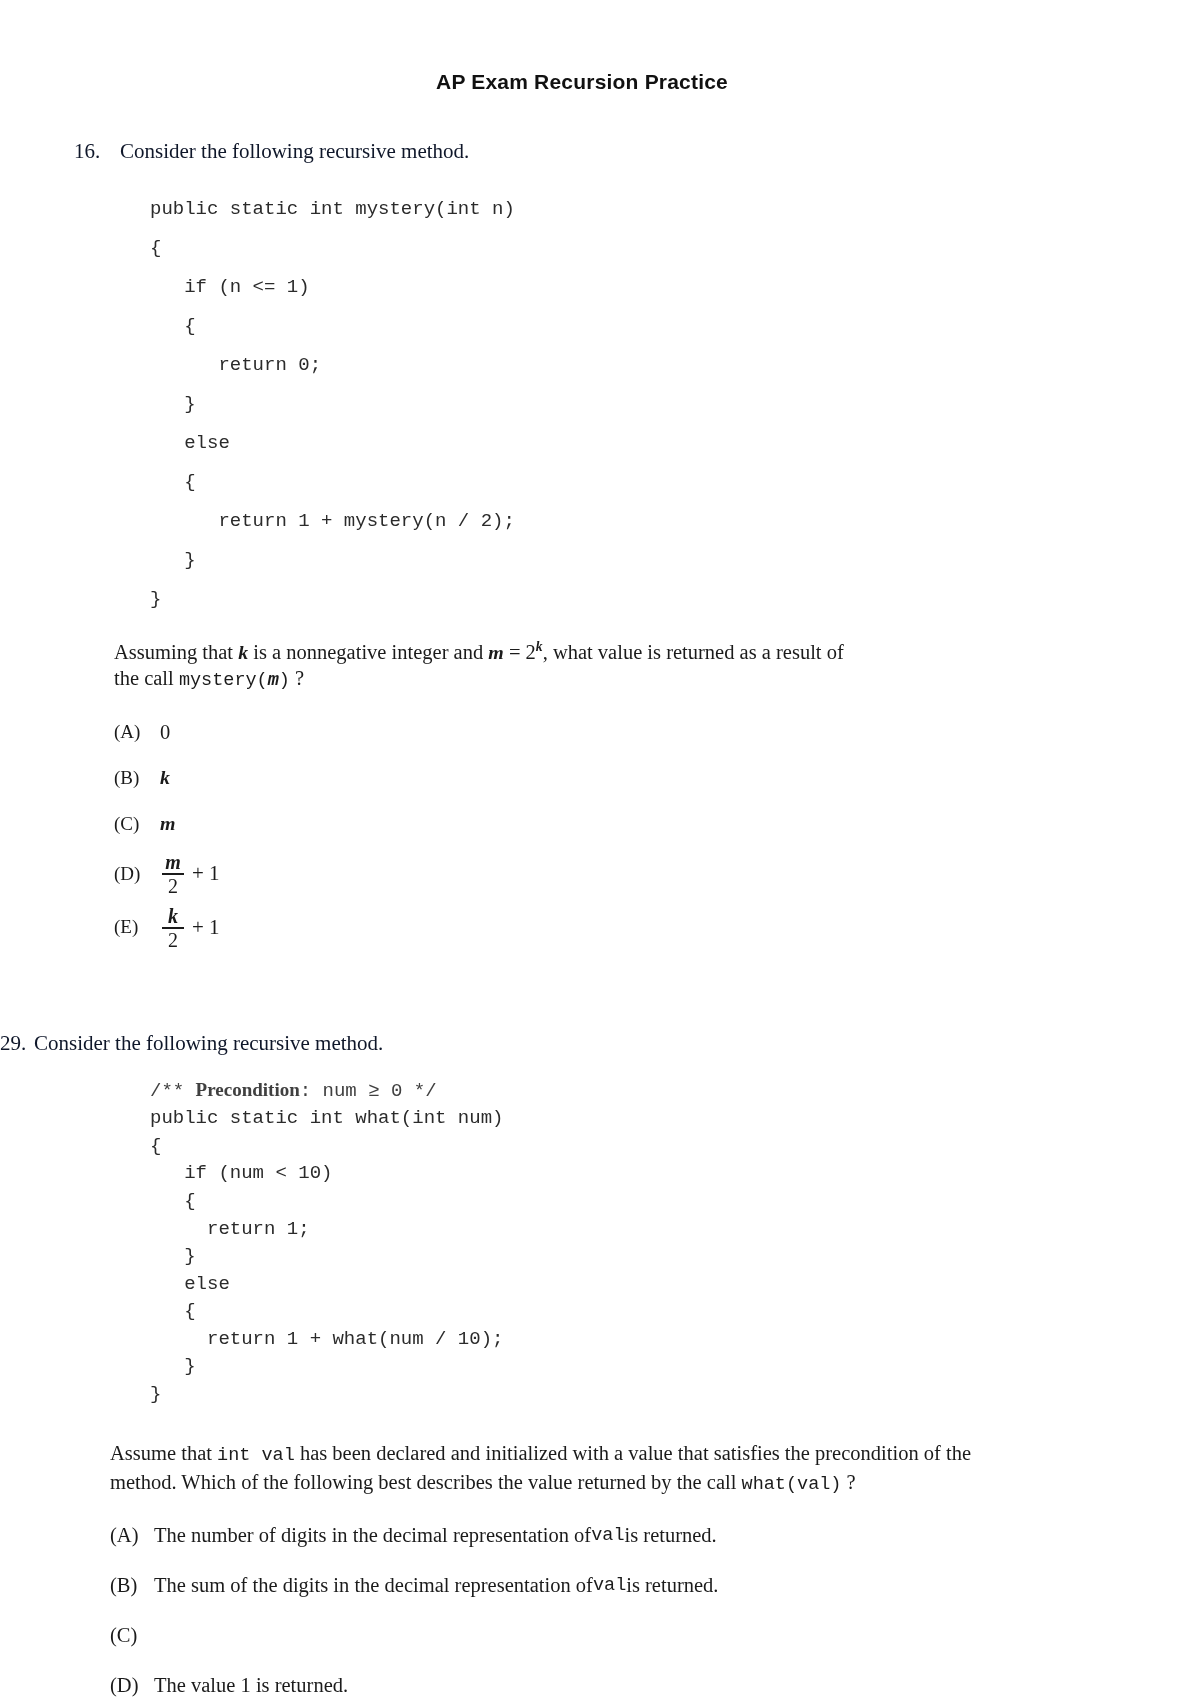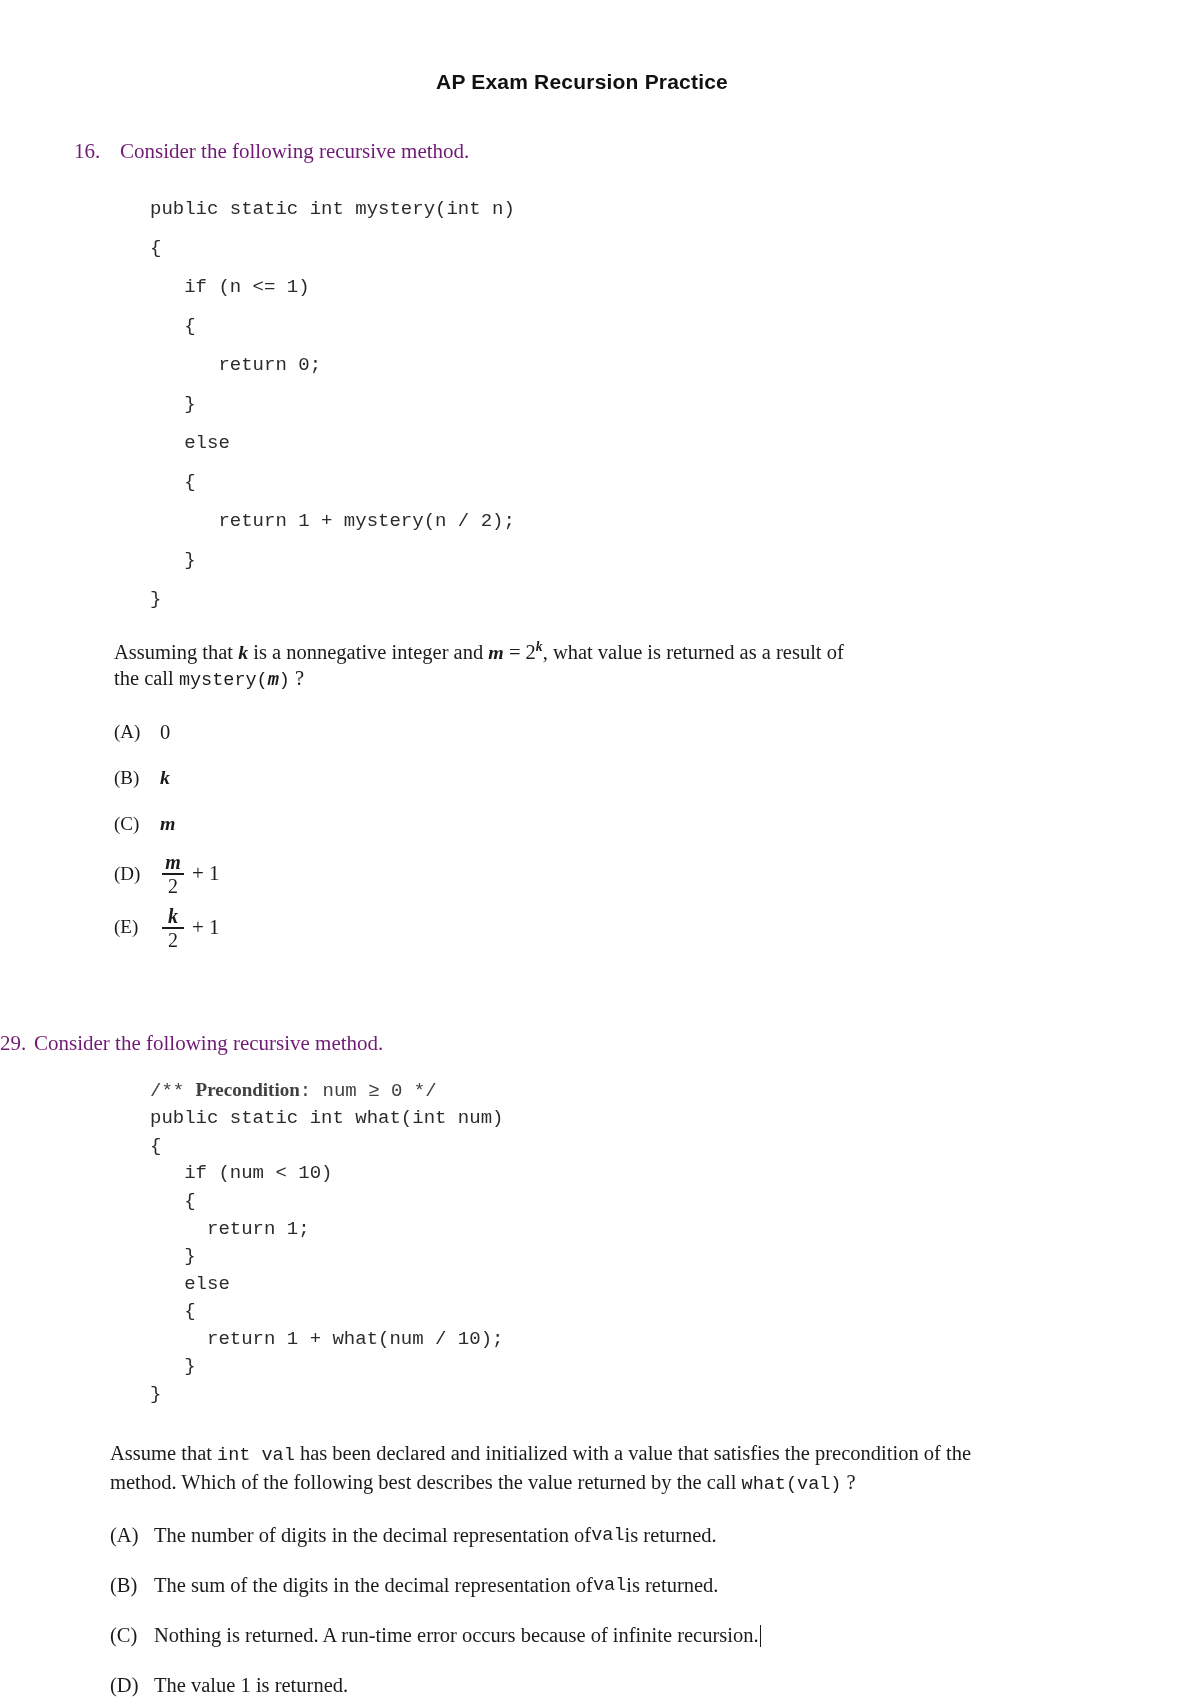--- a/index.html
+++ b/index.html
@@ -39,21 +39,21 @@
     position: relative;
   }
   .q16 { margin-top: 44px; }
   .q29 { margin-top: 80px; }
 
   .q-head {
     display: flex;
     align-items: baseline;
     font-size: 21px;
     line-height: 1.25;
-    color: #701a75;
+    color: #0f172a;
   }
   .q16 .q-head { padding-left: 74px; }
   .q29 .q-head { }
 
   .q-num {
     flex: 0 0 auto;
     white-space: pre;
   }
   .q16 .q-num { width: 46px; }
   .q29 .q-num { width: 34px; }
@@ -277,24 +277,20 @@
         <span class="choice-label">(B)</span>
         <span class="choice-body">
             <span>The sum of the digits in the decimal representation of </span>
             <span class="mono">val</span>
             <span> is returned.</span>
           </span>
       </div>
 
       <div class="choice">
         <span class="choice-label">(C)</span>
-        <span class="choice-body">
-            <span>Nothing is returned. A run-time error occurs because of infinite recursion.</span>
-            <span class="caret"></span>
-          </span>
       </div>
 
       <div class="choice">
         <span class="choice-label">(D)</span>
         <span class="choice-body">The value 1 is returned.</span>
       </div>
 
     </div>
   </section>
 

